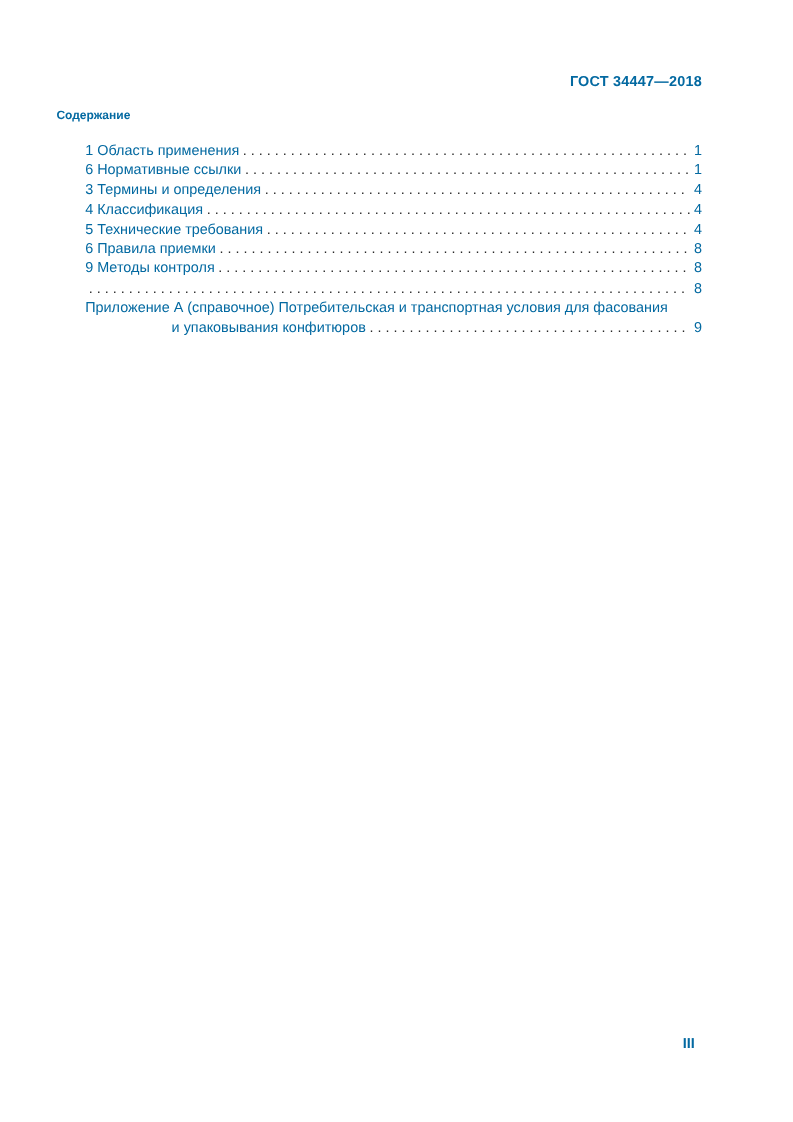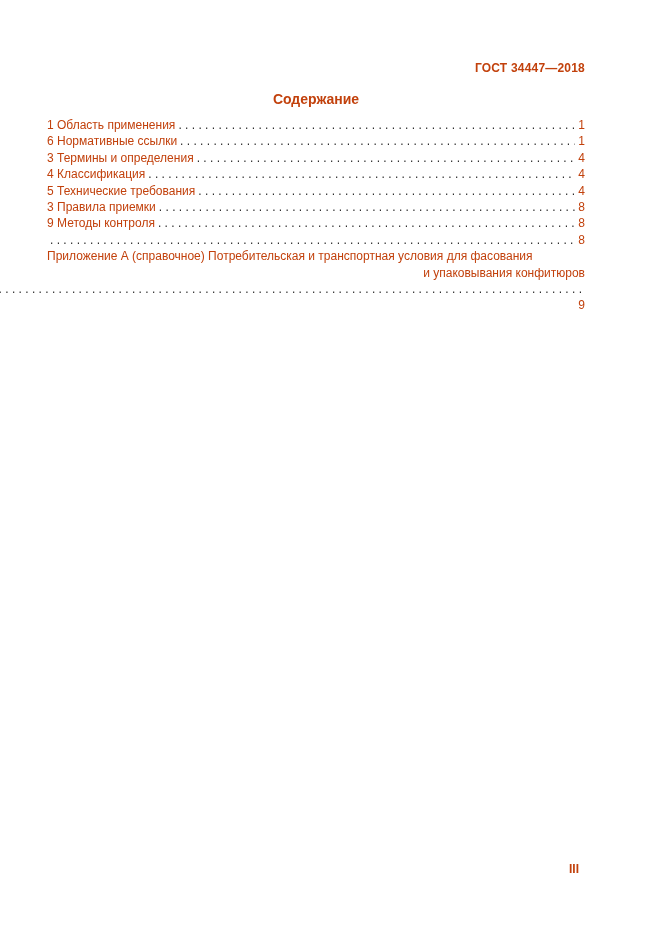--- a/index.html
+++ b/index.html
@@ -6,58 +6,58 @@
     margin: 0;
     padding: 0;
     background: #ffffff;
   }
   .page {
     position: relative;
     width: 661px;
     height: 935px;
     background: #ffffff;
     font-family: "Liberation Sans", sans-serif;
-    color: #c2410c;
+    color: #0369a1;
     overflow: hidden;
   }
   .doc-header {
     position: absolute;
     top: 61px;
     left: 47px;
     right: 76px;
     text-align: right;
     font-size: 12px;
     font-weight: bold;
     letter-spacing: 0.2px;
   }
   .doc-title {
     position: absolute;
     top: 91px;
     left: 47px;
     right: 76px;
-    text-align: center;
-    font-size: 14px;
+    text-align: left;
+    font-size: 10px;
     font-weight: bold;
   }
   .toc {
     position: absolute;
     top: 117px;
     left: 47px;
     right: 76px;
     font-size: 12px;
     line-height: 16.4px;
   }
   .toc-row {
     display: flex;
-    align-items: flex-end;
+    align-items: flex-start;
     white-space: nowrap;
+    margin-left: 24px;
   }
   .toc-cont {
     padding-left: 72px;
-    flex-direction: column;
   }
   .toc-label {
     flex: 0 0 auto;
   }
   .leader {
     flex: 1 1 auto;
     overflow: hidden;
     white-space: nowrap;
     margin: 0 3px 0 3px;
     color: #2a2a2a;
@@ -105,21 +105,21 @@
         <span class="toc-label">4 Классификация</span>
         <span class="leader"></span>
         <span class="page-num">4</span>
       </div>
       <div class="toc-row">
         <span class="toc-label">5 Технические требования</span>
         <span class="leader"></span>
         <span class="page-num">4</span>
       </div>
       <div class="toc-row">
-        <span class="toc-label">3 Правила приемки</span>
+        <span class="toc-label">6 Правила приемки</span>
         <span class="leader"></span>
         <span class="page-num">8</span>
       </div>
       <div class="toc-row">
         <span class="toc-label">9 Методы контроля</span>
         <span class="leader"></span>
         <span class="page-num">8</span>
       </div>
       <div class="toc-row">
         <span class="leader"></span>

